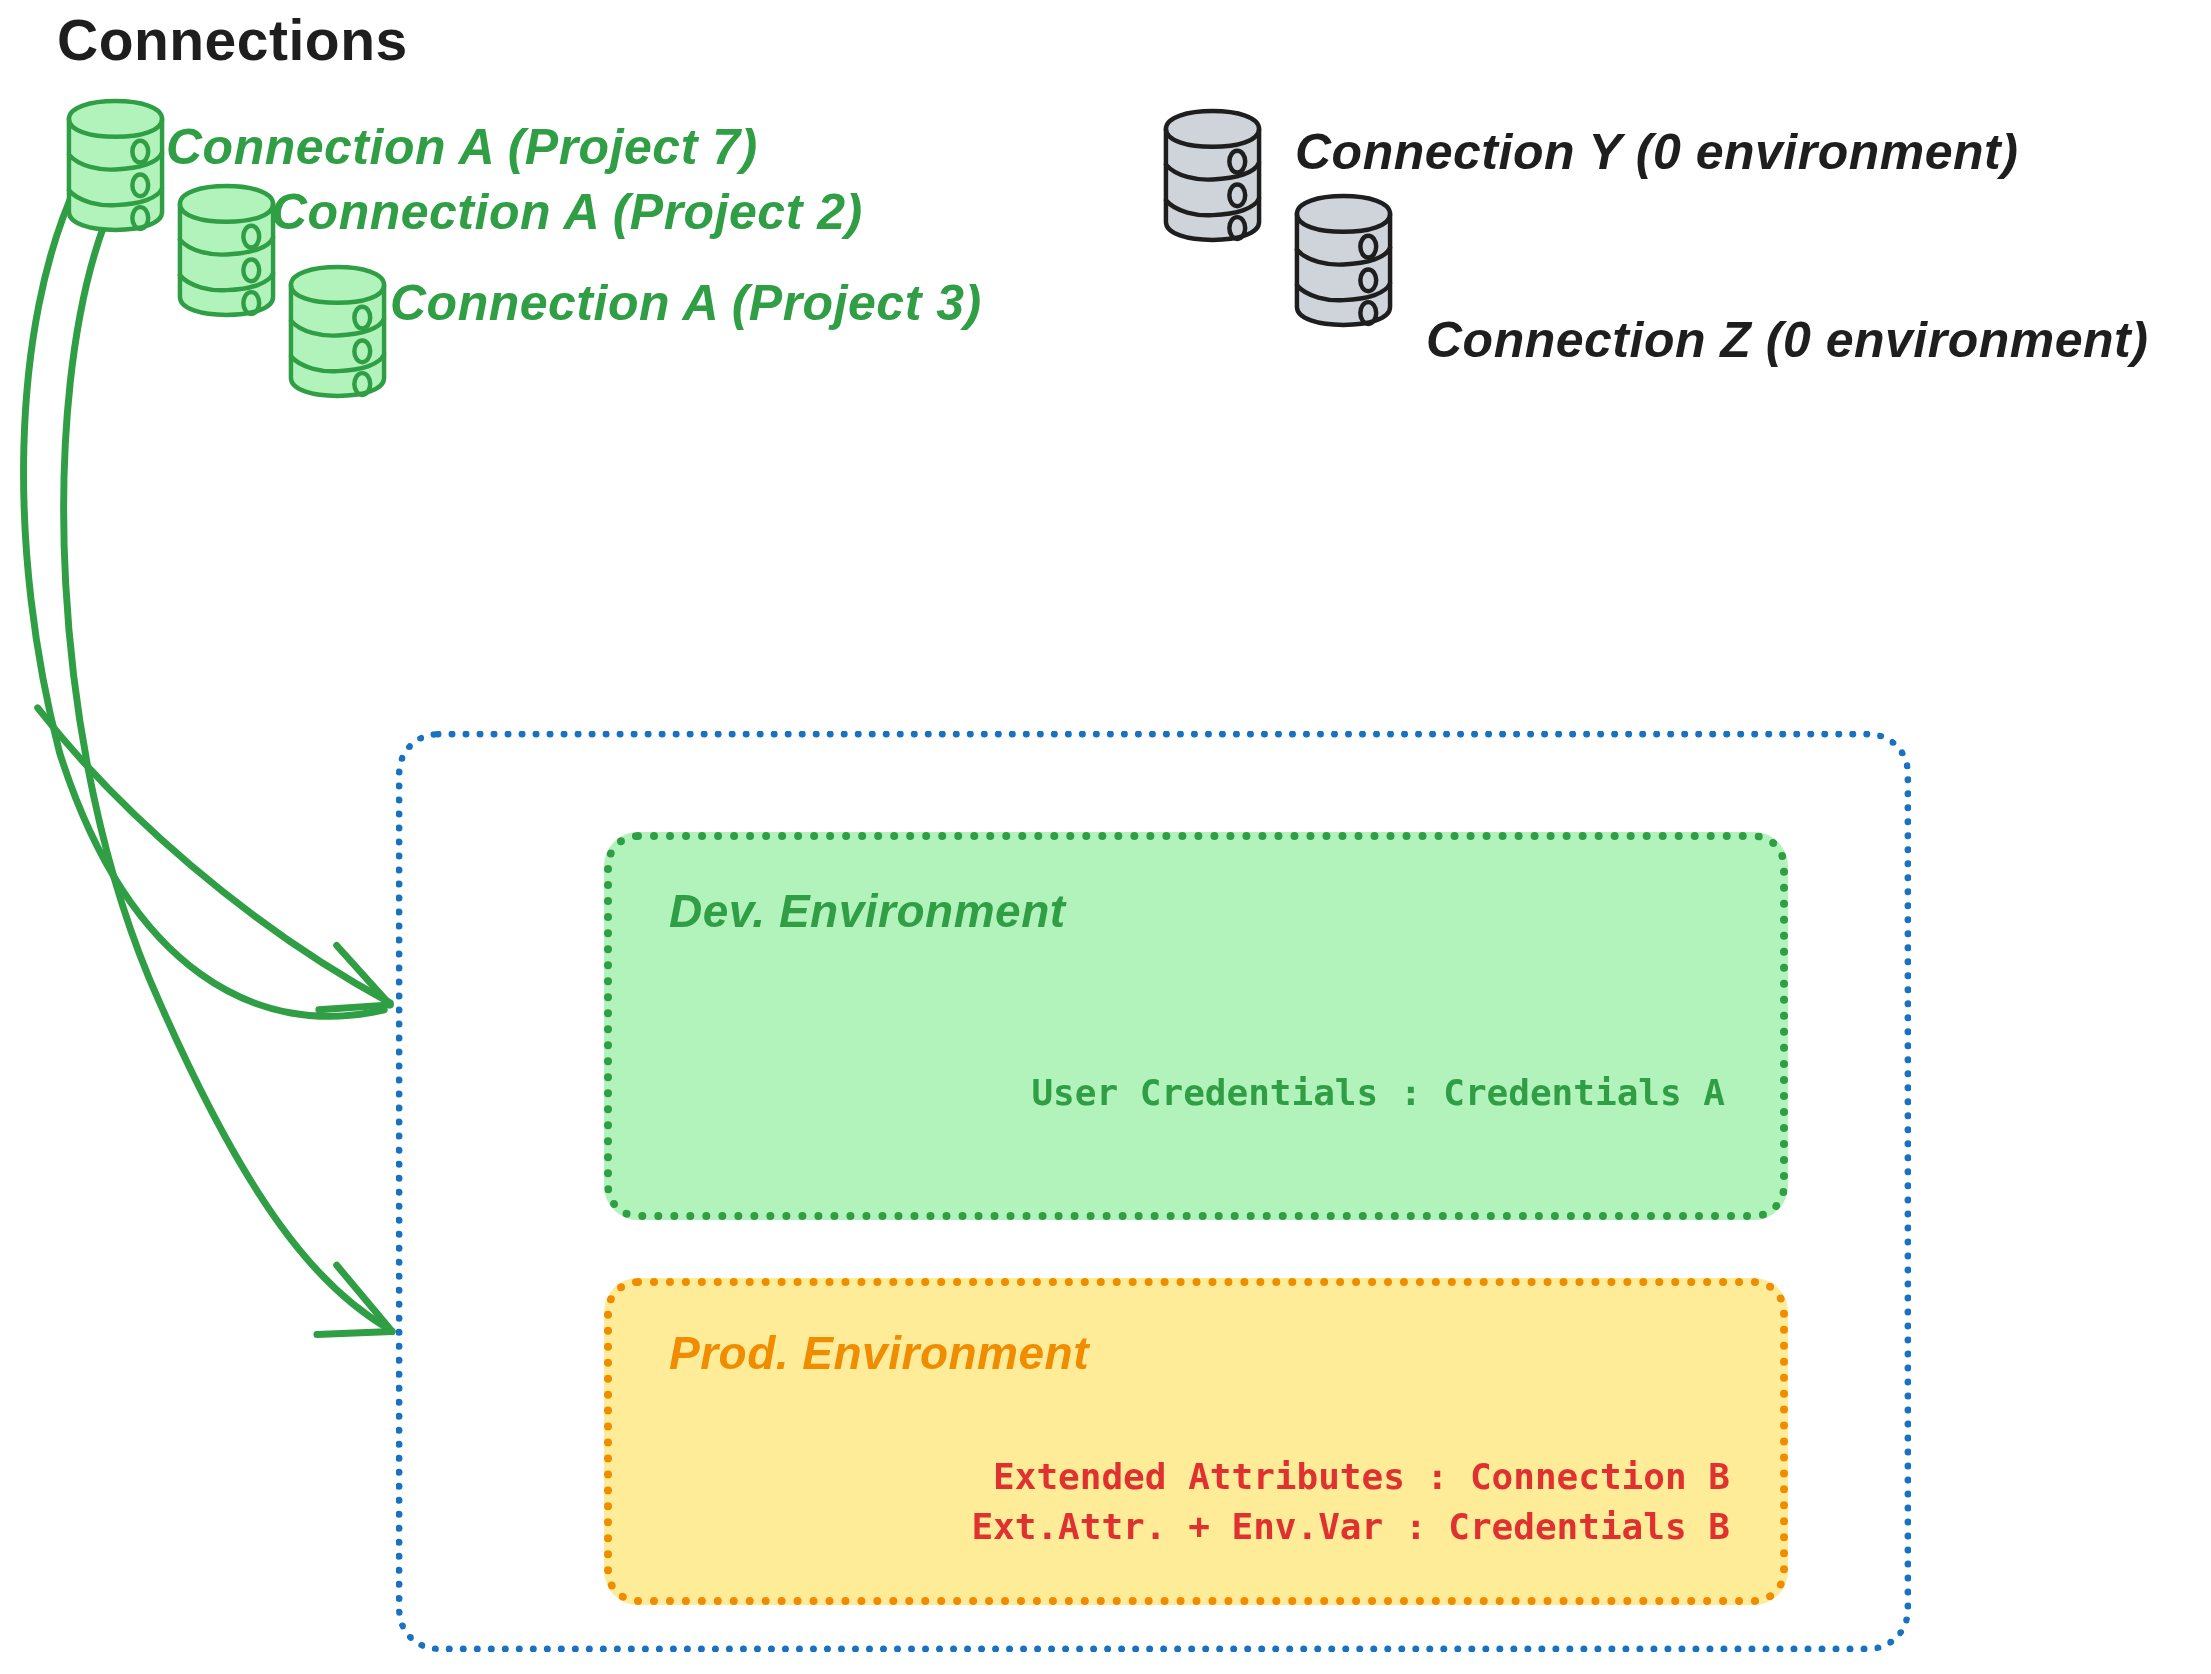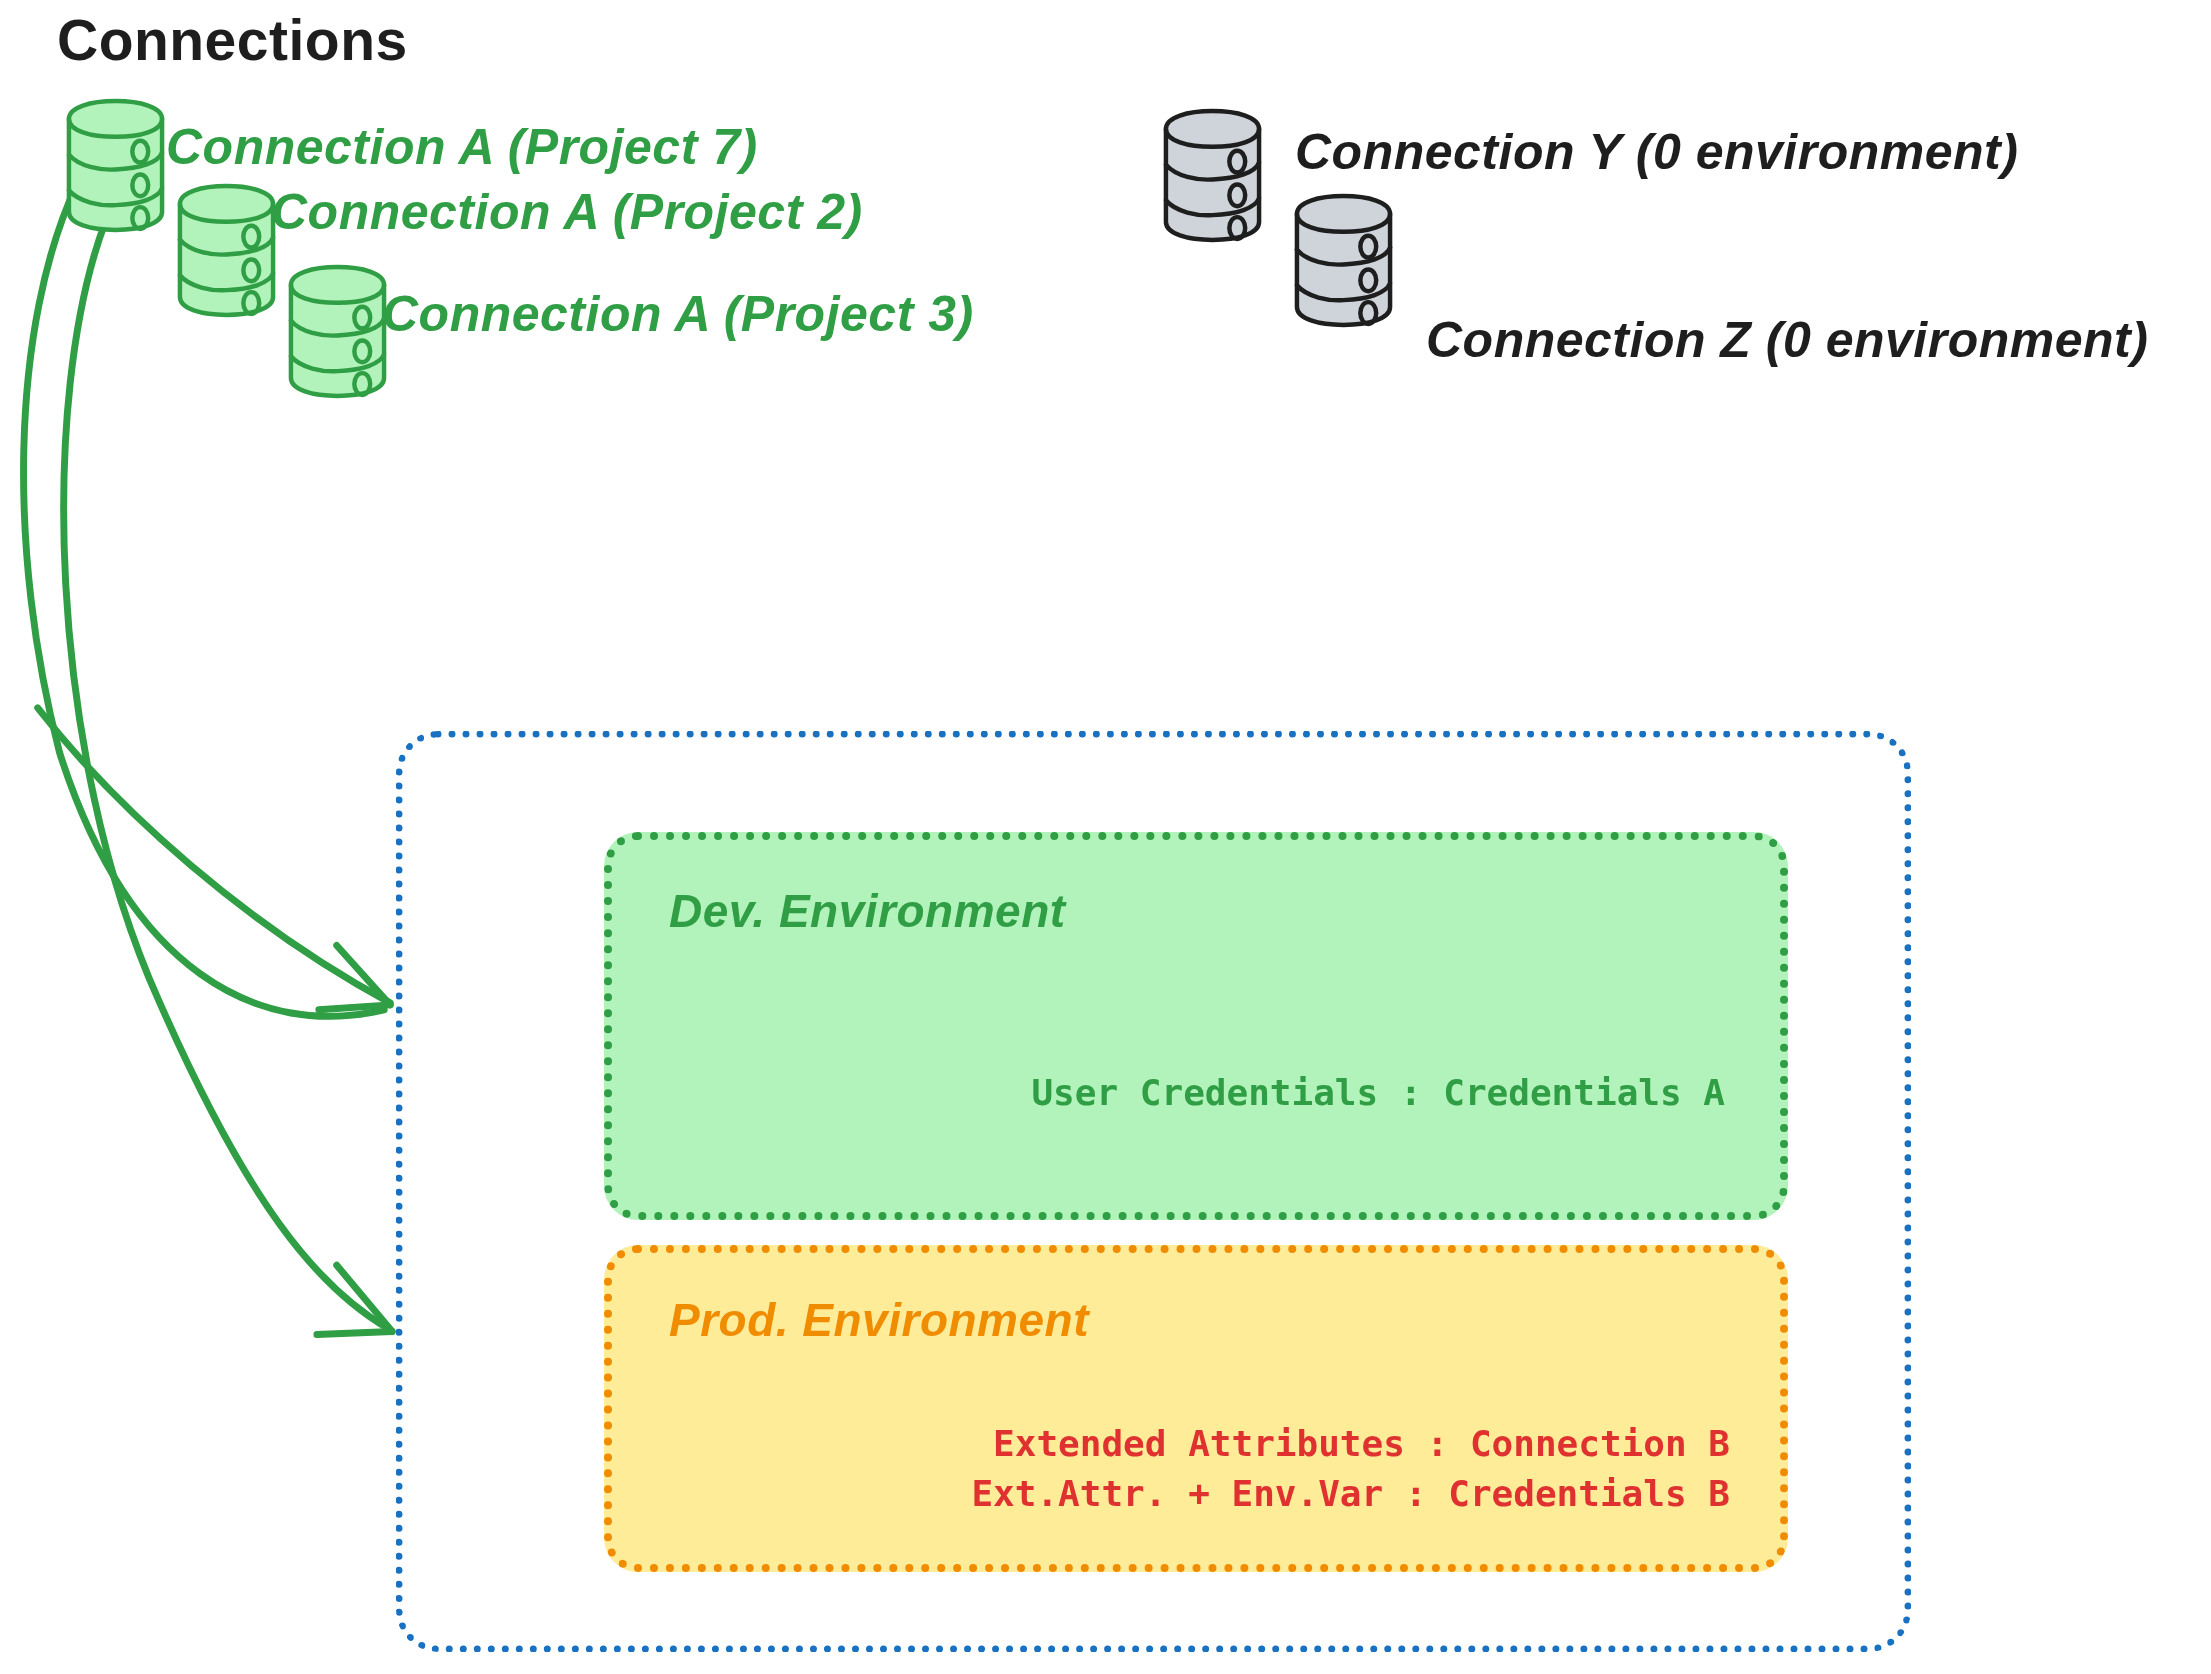--- a/index.html
+++ b/index.html
@@ -86,20 +86,21 @@
     border-radius: 34px;
     box-sizing: border-box;
   }
   .env-dev {
     border: 8px dotted #2f9e44;
     background: #b2f2bb;
   }
   .env-prod {
     border: 8px dotted #f08c00;
     background: #ffec99;
+    margin-top: 33px;
   }
 
   
   .db { position: absolute; }
 </style>
 </head>
 <body>
 
 <div id="stage">
 
@@ -157,21 +158,21 @@
     <g fill="#b2f2bb" stroke="#2f9e44" stroke-width="4.5" stroke-linecap="round" stroke-linejoin="round">
       <path d="M8 24 C8 12, 30 6, 55 6 C80 6, 102 12, 102 24 L102 118 C102 130, 80 136, 55 136 C30 136, 8 130, 8 118 Z"></path>
       <path d="M8 24 C8 36, 30 42, 55 42 C80 42, 102 36, 102 24" fill="none"></path>
       <path d="M8 60 C18 72, 40 76, 55 75 C80 74, 98 68, 102 58" fill="none"></path>
       <path d="M8 96 C18 108, 40 112, 55 111 C80 110, 98 104, 102 94" fill="none"></path>
       <ellipse cx="80" cy="57" rx="8" ry="11" fill="none"></ellipse>
       <ellipse cx="80" cy="91" rx="8" ry="11" fill="none"></ellipse>
       <ellipse cx="80" cy="124" rx="8" ry="11" fill="none"></ellipse>
     </g>
   </svg>
-  <div class="abs hand hand-green" style="left:382px; top:289px;">Connection A (Project 3)</div>
+  <div class="abs hand hand-green" style="left:382px; top:278px;padding-left:8px;">Connection A (Project 3)</div>
 
   <svg class="db" style="left:1158px; top:105px;" width="109" height="139" viewBox="0 0 110 140">
     <g fill="#ced4da" stroke="#1e1e1e" stroke-width="4.5" stroke-linecap="round" stroke-linejoin="round">
       <path d="M8 24 C8 12, 30 6, 55 6 C80 6, 102 12, 102 24 L102 118 C102 130, 80 136, 55 136 C30 136, 8 130, 8 118 Z"></path>
       <path d="M8 24 C8 36, 30 42, 55 42 C80 42, 102 36, 102 24" fill="none"></path>
       <path d="M8 60 C18 72, 40 76, 55 75 C80 74, 98 68, 102 58" fill="none"></path>
       <path d="M8 96 C18 108, 40 112, 55 111 C80 110, 98 104, 102 94" fill="none"></path>
       <ellipse cx="80" cy="57" rx="8" ry="11" fill="none"></ellipse>
       <ellipse cx="80" cy="91" rx="8" ry="11" fill="none"></ellipse>
       <ellipse cx="80" cy="124" rx="8" ry="11" fill="none"></ellipse>

